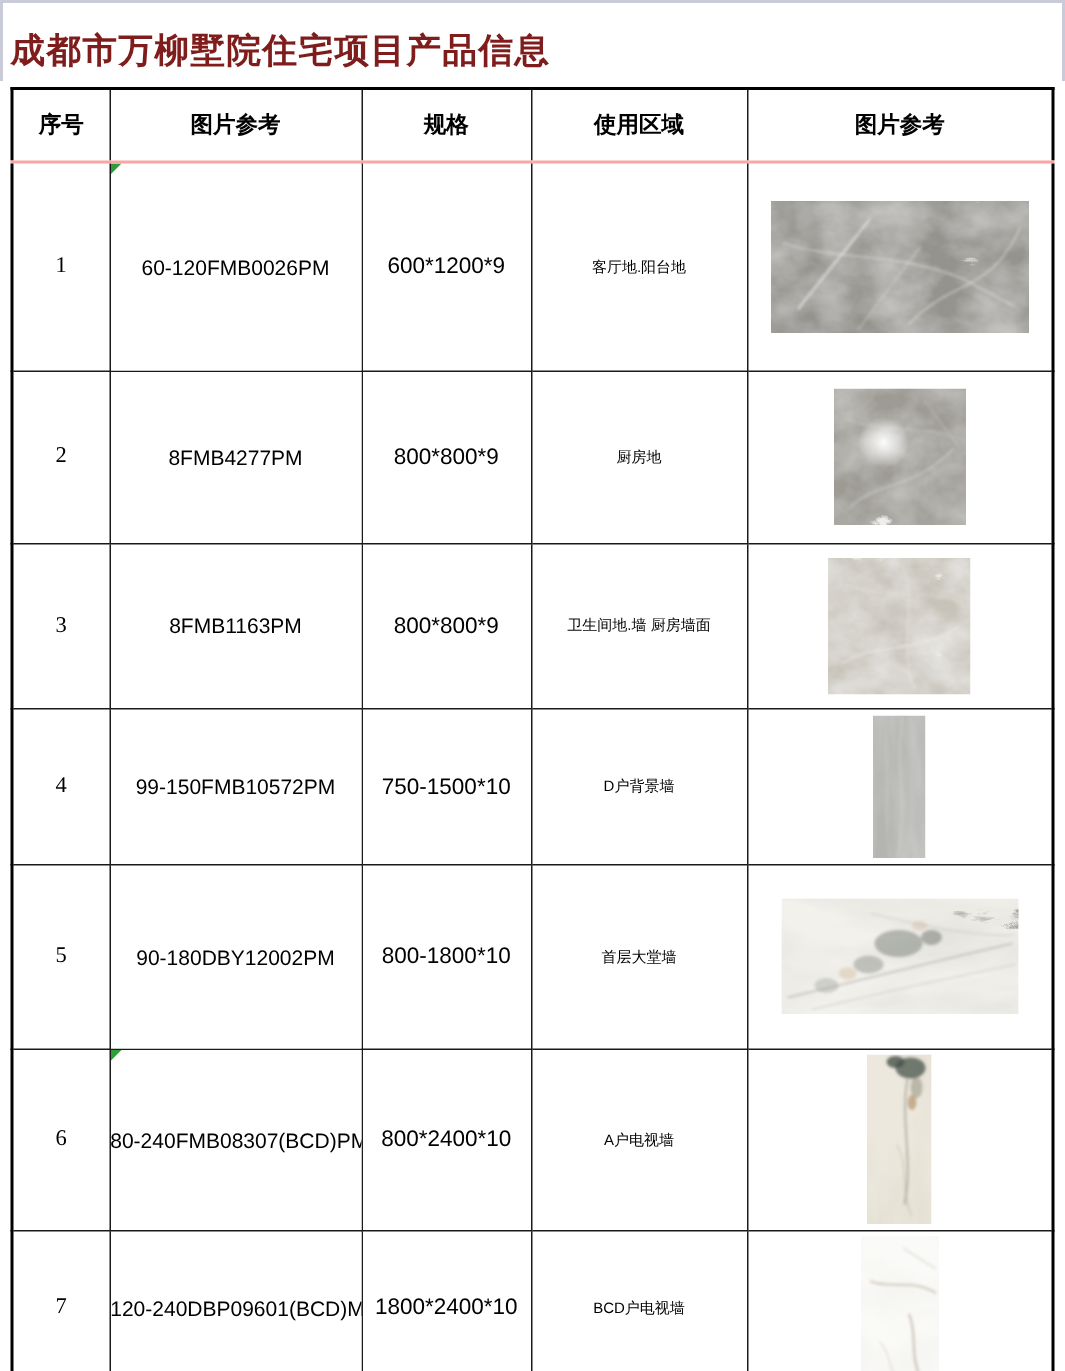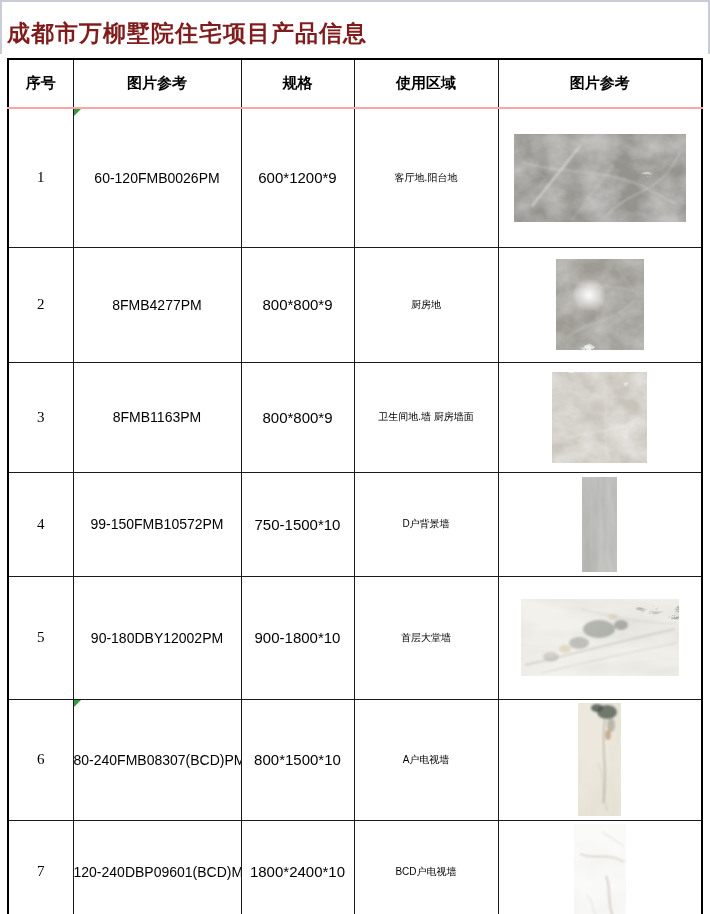--- a/index.html
+++ b/index.html
@@ -273,21 +273,21 @@
               <path d="M20,0 C14,30 24,60 16,95" stroke-width="1.2" opacity="0.8"></path>
               <path d="M8,10 C12,40 6,70 12,95" stroke-width="0.8" opacity="0.6"></path>
             </g>
           </svg>
         </td>
       </tr>
 
       <tr class="r5">
         <td class="c-no">5</td>
         <td class="c-model"><span>90-180DBY12002PM</span></td>
-        <td class="c-spec">900-1800*10</td>
+        <td class="c-spec">800-1800*10</td>
         <td class="c-area">首层大堂墙</td>
         <td class="c-img">
           <svg class="marble" width="158" height="77">
             <rect x="0" y="0" width="158" height="77" fill="#f3f1ec" filter="url(#fWhite1)"></rect>
             <g filter="url(#softBlur)">
               <ellipse cx="78" cy="30" rx="16" ry="9" fill="#767b74" opacity="0.5"></ellipse>
               <ellipse cx="58" cy="44" rx="10" ry="6" fill="#838881" opacity="0.45"></ellipse>
               <ellipse cx="100" cy="26" rx="7" ry="5" fill="#6d726c" opacity="0.5"></ellipse>
               <ellipse cx="30" cy="58" rx="8" ry="5" fill="#9aa097" opacity="0.4"></ellipse>
               <ellipse cx="44" cy="50" rx="6" ry="4" fill="#c9ae83" opacity="0.35"></ellipse>
@@ -298,21 +298,21 @@
               <path d="M20,74 C70,62 116,52 156,44" stroke="#b5b6af" stroke-width="0.8" opacity="0.6"></path>
               <path d="M60,10 C100,20 136,26 156,24" stroke="#b5b6af" stroke-width="0.7" opacity="0.5"></path>
             </g>
           </svg>
         </td>
       </tr>
 
       <tr class="r6">
         <td class="c-no">6</td>
         <td class="c-model"><span class="flag"></span><span>80-240FMB08307(BCD)PM</span></td>
-        <td class="c-spec">800*1500*10</td>
+        <td class="c-spec">800*2400*10</td>
         <td class="c-area">A户电视墙</td>
         <td class="c-img">
           <svg class="marble" width="43" height="113">
             <rect x="0" y="0" width="43" height="113" fill="#ece8dd" filter="url(#fWhite2)"></rect>
             <g filter="url(#softBlur)">
               <ellipse cx="29" cy="9" rx="10" ry="7" fill="#5c645c" opacity="0.85"></ellipse>
               <ellipse cx="19" cy="5" rx="6" ry="4" fill="#49514b" opacity="0.8"></ellipse>
               <ellipse cx="33" cy="22" rx="4" ry="7" fill="#8e8a77" opacity="0.5"></ellipse>
               <ellipse cx="30" cy="32" rx="3" ry="5" fill="#a57e52" opacity="0.55"></ellipse>
             </g>

